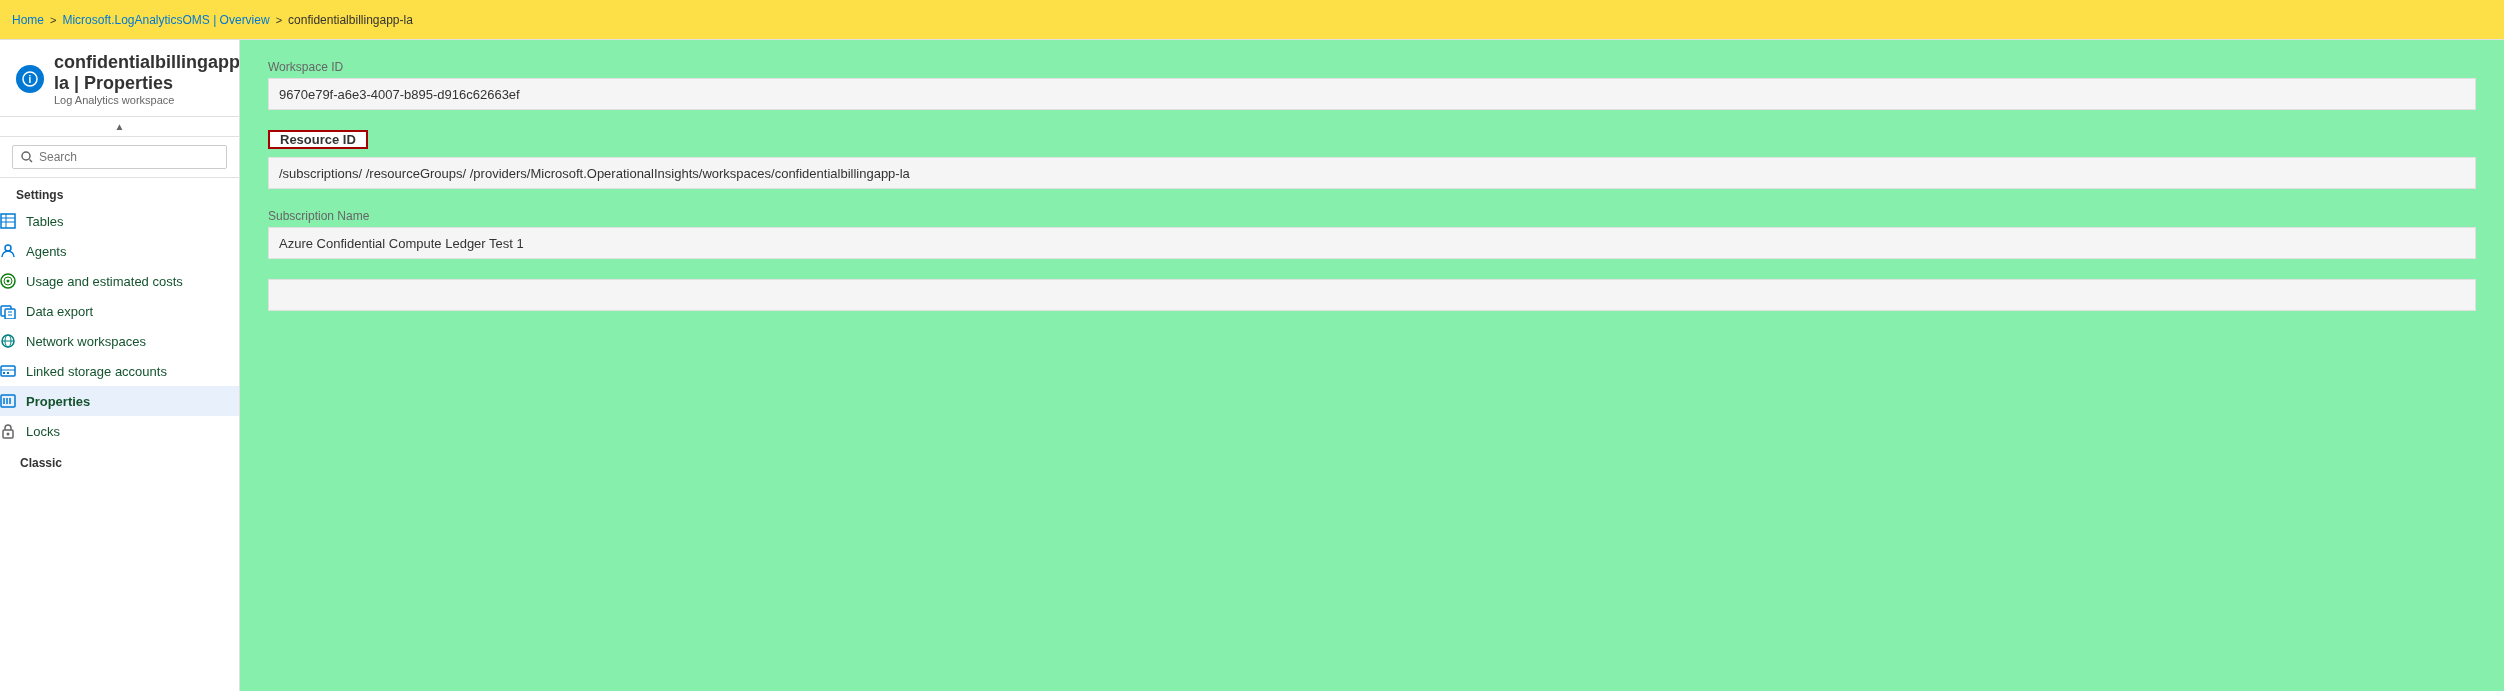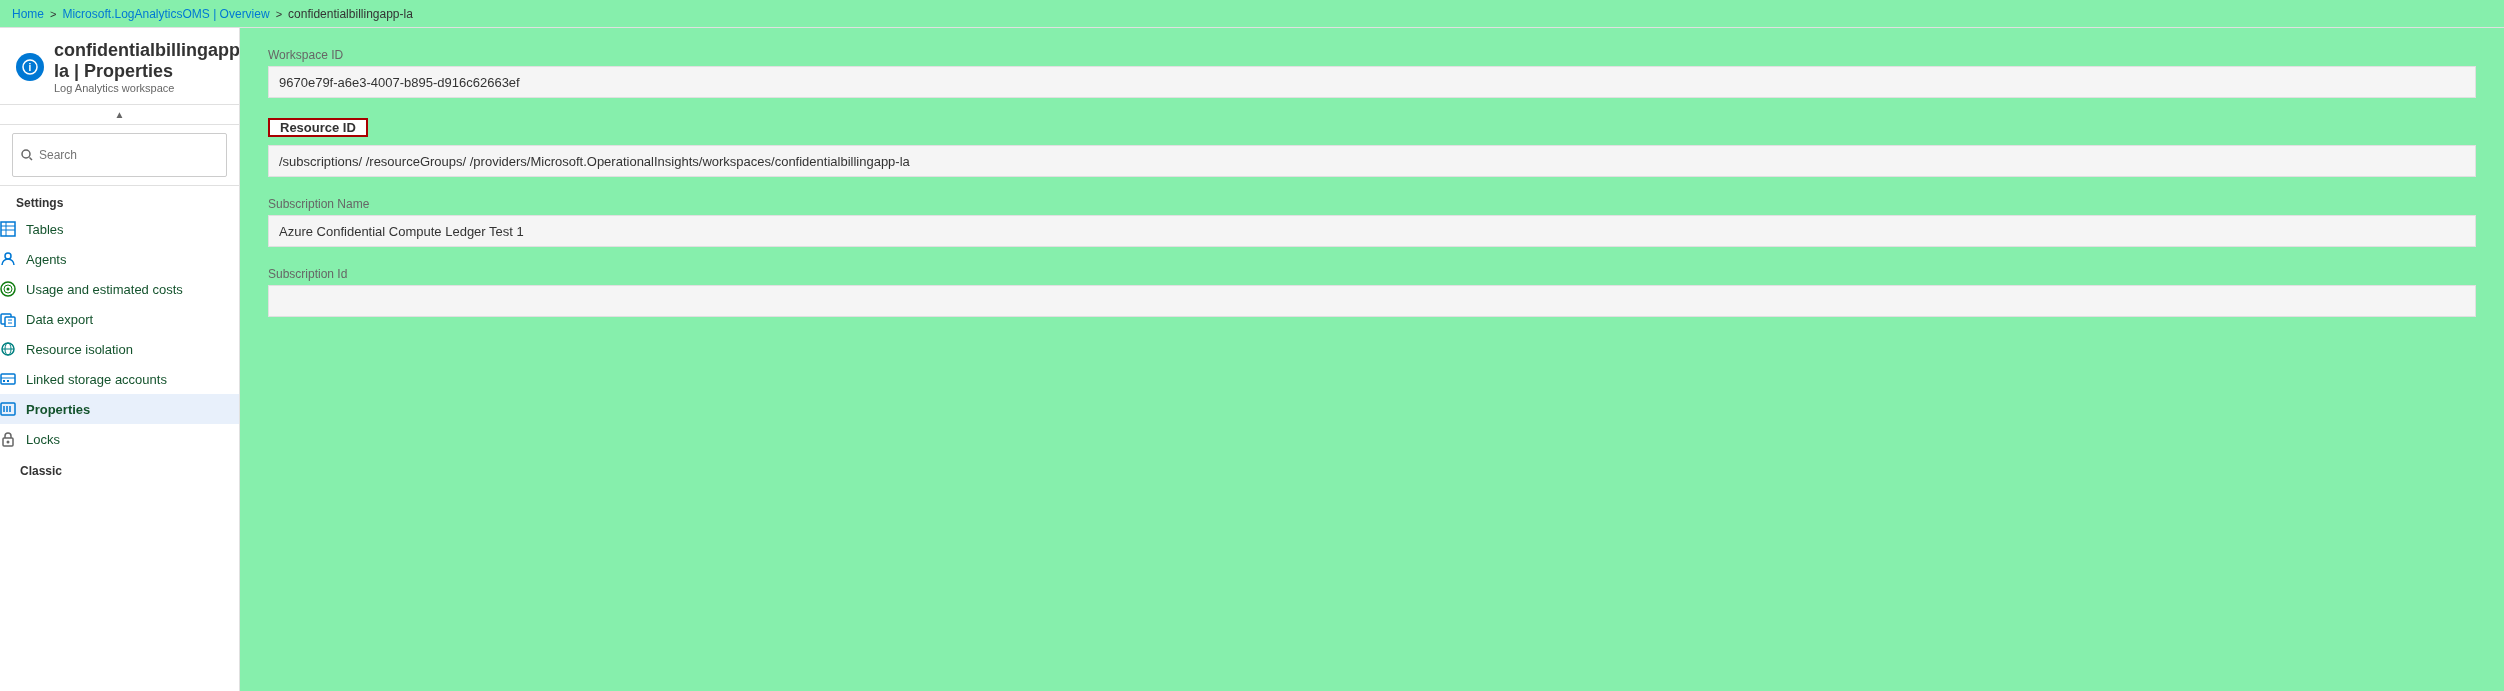--- a/index.html
+++ b/index.html
@@ -1,21 +1,21 @@
 <!DOCTYPE html>
 <html><head>
   <meta charset="utf-8">
   <style>
     * { box-sizing: border-box; margin: 0; padding: 0; }
     body { font-family: 'Segoe UI', Arial, sans-serif; font-size: 13px; color: #333; background: #fff; display: flex; flex-direction: column; height: 100vh; overflow: hidden; }
 
     
     .breadcrumb-bar {
-      height: 28px;
-      background: #86efac;
+      height: 40px;
+      background: #fde047;
       border-bottom: 1px solid #e0e0e0;
       display: flex;
       align-items: center;
       padding: 0 12px;
       font-size: 12px;
       color: #0078d4;
       gap: 6px;
       flex-shrink: 0;
     }
     .breadcrumb-bar span { color: #333; }
@@ -80,21 +80,21 @@
     
     .sidebar-search {
       padding: 8px 12px;
       border-bottom: 1px solid #e0e0e0;
     }
     .search-input-wrap {
       display: flex;
       align-items: center;
       border: 1px solid #ccc;
       border-radius: 2px;
-      padding: 14px 8px;
+      padding: 4px 8px;
       gap: 6px;
       background: #fff;
     }
     .search-input-wrap input {
       border: none;
       outline: none;
       font-size: 12px;
       color: #333;
       flex: 1;
       background: transparent;
@@ -294,21 +294,21 @@
     </div>
 
     <div class="sidebar-item">
       <span class="sidebar-item-icon icon-teal">
         <svg width="16" height="16" viewBox="0 0 16 16" fill="none">
           <circle cx="8" cy="8" r="6" stroke="#008080" stroke-width="1.5"></circle>
           <ellipse cx="8" cy="8" rx="3" ry="6" stroke="#008080" stroke-width="1"></ellipse>
           <line x1="2" y1="8" x2="14" y2="8" stroke="#008080" stroke-width="1"></line>
         </svg>
       </span>
-      <span>Resource isolation</span>
+      <span>Network workspaces</span>
     </div>
 
     <div class="sidebar-item">
       <span class="sidebar-item-icon icon-blue">
         <svg width="16" height="16" viewBox="0 0 16 16" fill="none">
           <rect x="1" y="3" width="14" height="10" rx="1" stroke="#0078d4" stroke-width="1.5" fill="none"></rect>
           <line x1="1" y1="7" x2="15" y2="7" stroke="#0078d4" stroke-width="1"></line>
           <rect x="3" y="9" width="2" height="2" fill="#0078d4"></rect>
           <rect x="7" y="9" width="2" height="2" fill="#0078d4"></rect>
         </svg>
@@ -356,19 +356,18 @@
       </div>
       <div class="field-value-box">/subscriptions/                                /resourceGroups/                          /providers/Microsoft.OperationalInsights/workspaces/confidentialbillingapp-la</div>
     </div>
 
     <div class="field-group">
       <div class="field-label">Subscription Name</div>
       <div class="field-value-box">Azure Confidential Compute Ledger Test 1</div>
     </div>
 
     <div class="field-group">
-      <div class="field-label">Subscription Id</div>
       <div class="field-value-box" style="min-height: 32px; background: #f5f5f5;"></div>
     </div>
 
 
   </div>
 </div>
 
 </body></html>

